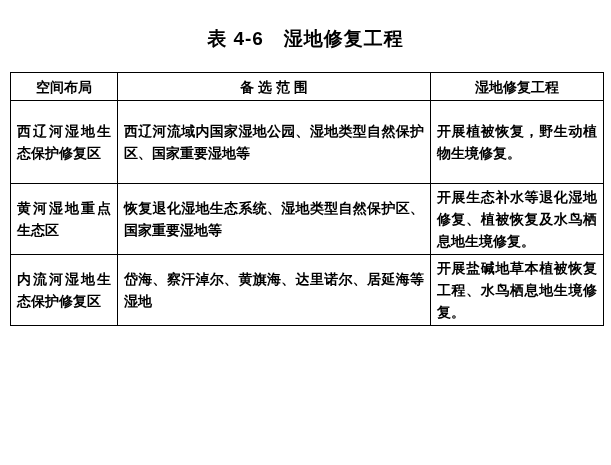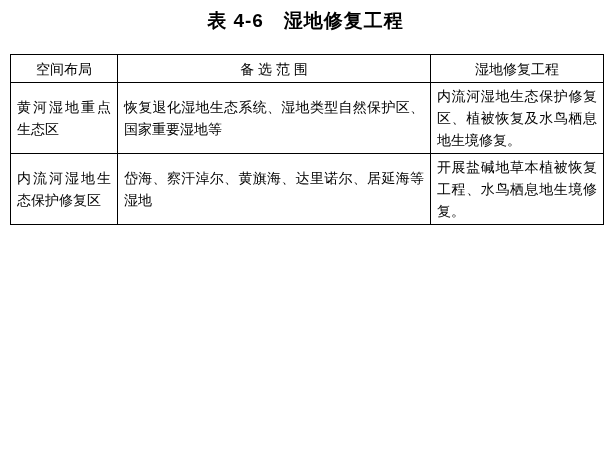--- a/index.html
+++ b/index.html
@@ -10,20 +10,21 @@
     height: 465px;
     font-family: "Liberation Sans", sans-serif;
     color: #000000;
     overflow: hidden;
   }
   .page {
     width: 611px;
     height: 445px;
     background: #ffffff;
     box-sizing: border-box;
+    margin-top: 18px;
   }
   .doc-title {
     padding-top: 9px;
     text-align: center;
     font-size: 19px;
     font-weight: bold;
     letter-spacing: 1px;
     line-height: 24px;
   }
   table.doc-table {
@@ -34,21 +35,21 @@
     background: #ffffff;
   }
   table.doc-table th,
   table.doc-table td {
     border: 1px solid #000000;
     font-size: 14px;
     line-height: 22px;
     vertical-align: middle;
     padding: 2px 6px;
     box-sizing: border-box;
-    font-weight: normal;
+    font-weight: bold;
     word-break: break-all;
   }
   table.doc-table th {
     text-align: center;
     height: 28px;
     padding: 2px 4px;
   }
   table.doc-table td {
     text-align: justify;
     text-align-last: left;
@@ -76,24 +77,29 @@
       <col class="c3">
     </colgroup>
     <thead>
       <tr>
         <th>空间布局</th>
         <th>备 选 范 围</th>
         <th>湿地修复工程</th>
       </tr>
     </thead>
     <tbody>
+      <tr class="row-2">
+        <td>西辽河湿地生态保护修复区</td>
+        <td>西辽河流域内国家湿地公园、湿地类型自然保护区、国家重要湿地等</td>
+        <td>开展植被恢复，野生动植物生境修复。</td>
+      </tr>
       <tr class="row-4">
         <td>黄河湿地重点生态区</td>
         <td>恢复退化湿地生态系统、湿地类型自然保护区、国家重要湿地等</td>
-        <td>内流河湿地生态保护修复区、植被恢复及水鸟栖息地生境修复。</td>
+        <td>开展生态补水等退化湿地修复、植被恢复及水鸟栖息地生境修复。</td>
       </tr>
       <tr class="row-5">
         <td>内流河湿地生态保护修复区</td>
         <td>岱海、察汗淖尔、黄旗海、达里诺尔、居延海等湿地</td>
         <td>开展盐碱地草本植被恢复工程、水鸟栖息地生境修复。</td>
       </tr>
     </tbody>
   </table>
 
 </div>

